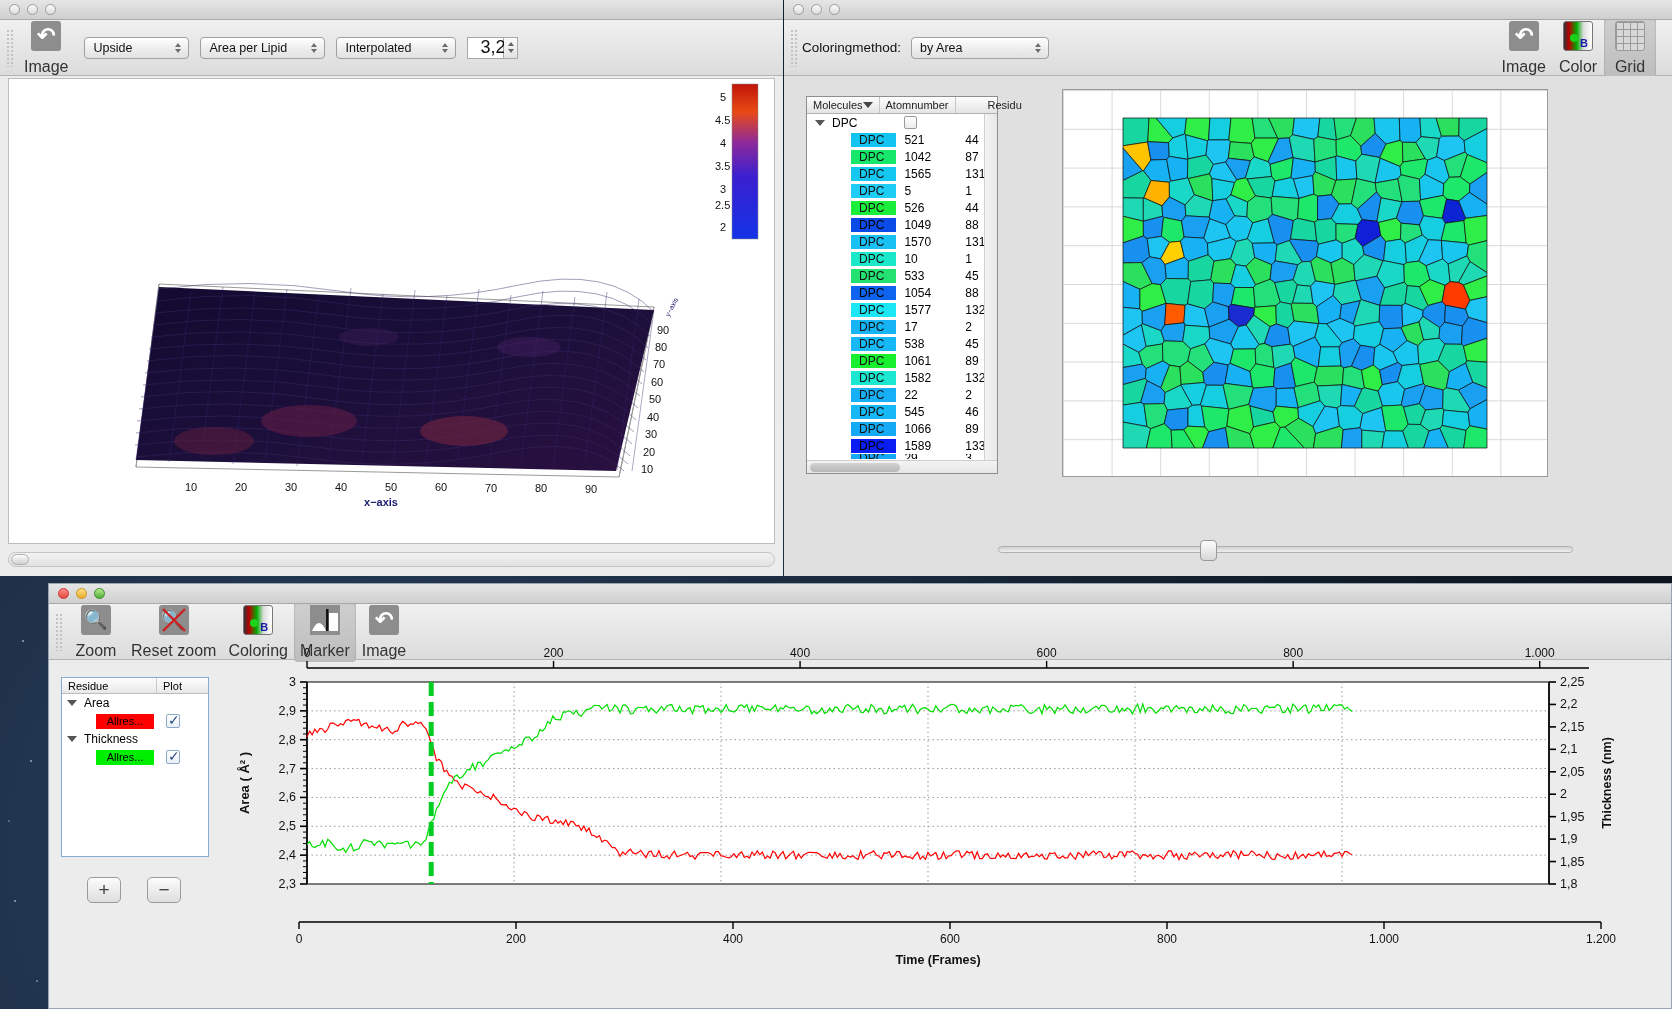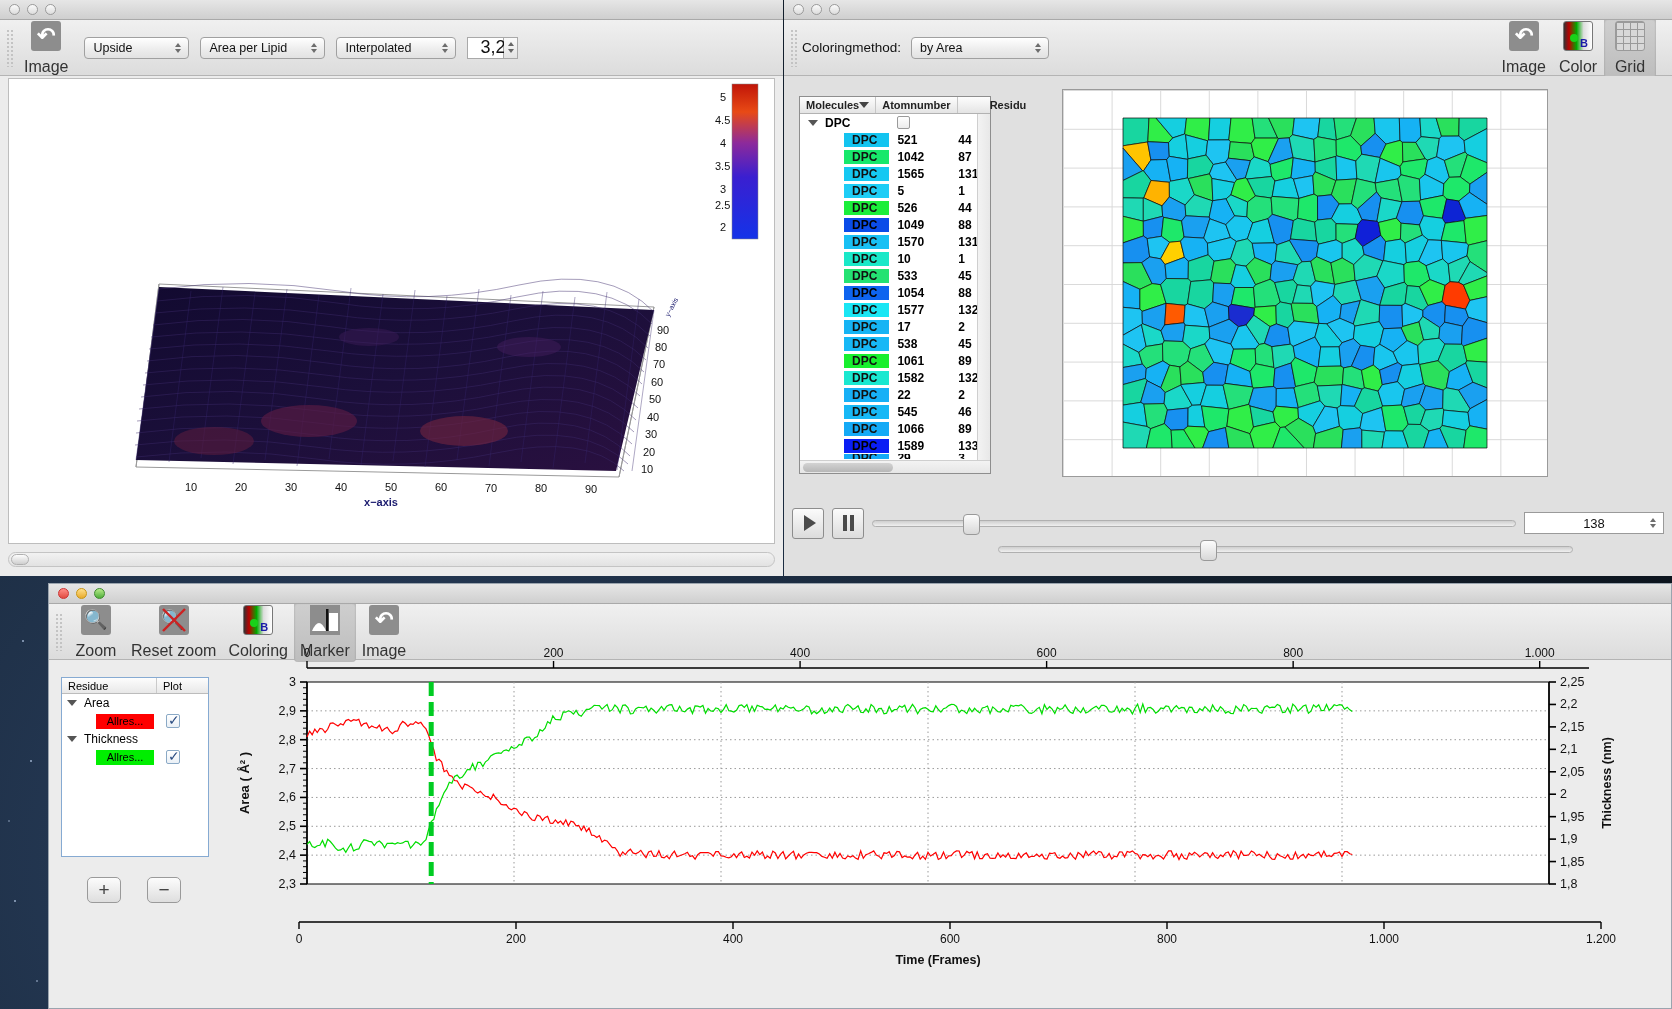--- a/index.html
+++ b/index.html
@@ -106,22 +106,22 @@
     border-radius:8px;
   }
   #hscroll-surface .knob{ position:absolute; left:2px; top:1px; width:18px;height:11px;
     border-radius:6px; background:linear-gradient(180deg,#fdfdfd,#cfcfcf); border:1px solid #b0b0b0;}
 
   
   #win-voronoi { left:784px; top:0; width:888px; height:576px; background:#ececec;}
   #voronoi-body{ position:absolute; left:0; top:76px; right:0; bottom:0;
                  background:#e0e0e0; }
   #table-panel{
-    position:absolute; left:15px; top:20px; width:192px; height:378px;
-    background:#fff; border:1px solid #8e8e8e;font-weight:bold;
+    position:absolute; left:22px; top:20px; width:192px; height:378px;
+    background:#fff; border:1px solid #8e8e8e;
   }
   .thead{ display:flex; height:17px; background:linear-gradient(180deg,#fdfdfd,#e4e4e4);
           border-bottom:1px solid #b2b2b2; font-size:11px; color:#222;}
   .thead .th{ display:flex; align-items:center; padding:0 6px; border-right:1px solid #c6c6c6;}
   .thead .th:last-child{border-right:none;margin-left:26px;}
   .th-molecules{width:92px; justify-content:space-between;}
   .th-atom{width:96px;}
   .th-res{width:50px;}
   .rowsbox{ position:absolute; top:17px; left:0; right:0; bottom:14px; overflow:hidden;}
   .grouprow{ display:flex; align-items:center; height:17px; font-size:12px; padding-left:8px;}
@@ -812,41 +812,20 @@
           <polygon points="298.8,340.1 298.9,358.0 278.4,358.0 280.2,339.7 297.0,337.8" fill="#1aa0f0" stroke="#0a0a0a" stroke-width="0.7"></polygon>
           <polygon points="319.0,358.0 298.9,358.0 298.8,340.1 321.5,342.1" fill="#1fd9b4" stroke="#0a0a0a" stroke-width="0.7"></polygon>
           <polygon points="339.8,341.1 345.4,358.0 319.0,358.0 321.5,342.1 322.8,340.8" fill="#15cfe0" stroke="#0a0a0a" stroke-width="0.7"></polygon>
           <polygon points="366.0,341.0 360.7,358.0 345.4,358.0 339.8,341.1 345.2,334.3 357.4,334.5" fill="#18d6a0" stroke="#0a0a0a" stroke-width="0.7"></polygon>
           <polygon points="376.9,338.3 385.4,358.0 360.7,358.0 366.0,341.0" fill="#16b2f4" stroke="#0a0a0a" stroke-width="0.7"></polygon>
           <polygon points="400.7,358.0 385.4,358.0 376.9,338.3 379.2,335.5 403.1,340.4" fill="#18d6a0" stroke="#0a0a0a" stroke-width="0.7"></polygon>
           <polygon points="424.0,339.1 424.0,358.0 400.7,358.0 403.1,340.4 406.8,335.8" fill="#1ee86a" stroke="#0a0a0a" stroke-width="0.7"></polygon>
         </svg>
     </div>
 
-    <div class="playbar">
-      <div class="pbtn">
-        <span style="width:0;height:0;border-left:12px solid #4a4a4a;border-top:8px solid transparent;border-bottom:8px solid transparent;margin-left:3px"></span>
-      </div>
-      <div class="pbtn">
-        <span style="display:flex;gap:3px">
-            <i style="display:block;width:4px;height:16px;background:#4a4a4a"></i>
-            <i style="display:block;width:4px;height:16px;background:#4a4a4a"></i>
-          </span>
-      </div>
-      <div class="track" id="frame-track">
-        <div class="knob" id="frame-knob" style="left: 14%;"></div>
-      </div>
-      <div class="framebox">
-        <span>138</span>
-        <span class="arrows">
-            <i class="up"></i>
-            <i class="dn"></i>
-          </span>
-      </div>
-    </div>
 
     <div class="bottom-track">
       <div class="knob" id="second-knob" style="left: 35%;"></div>
     </div>
   </div>
 </div>
 
 <div class="win" id="win-graph">
   <div class="titlebar">
     <div class="tl-dots">

